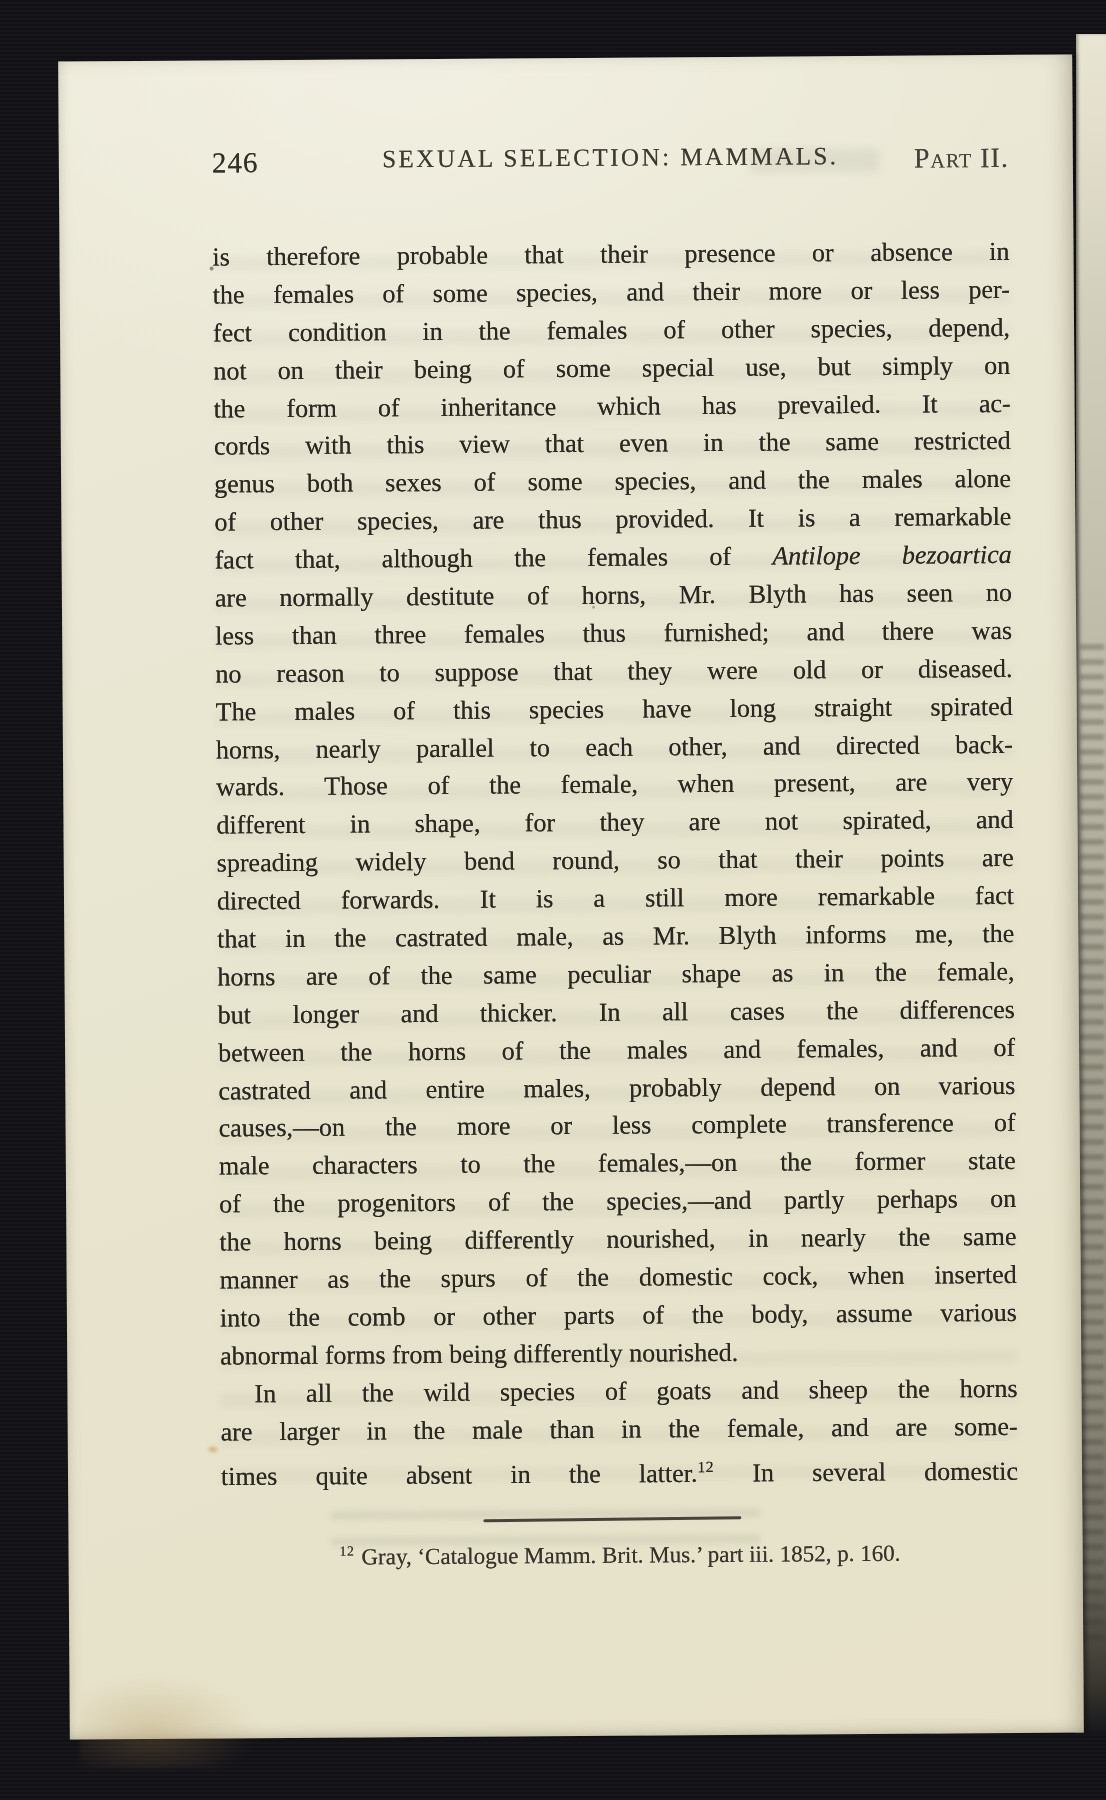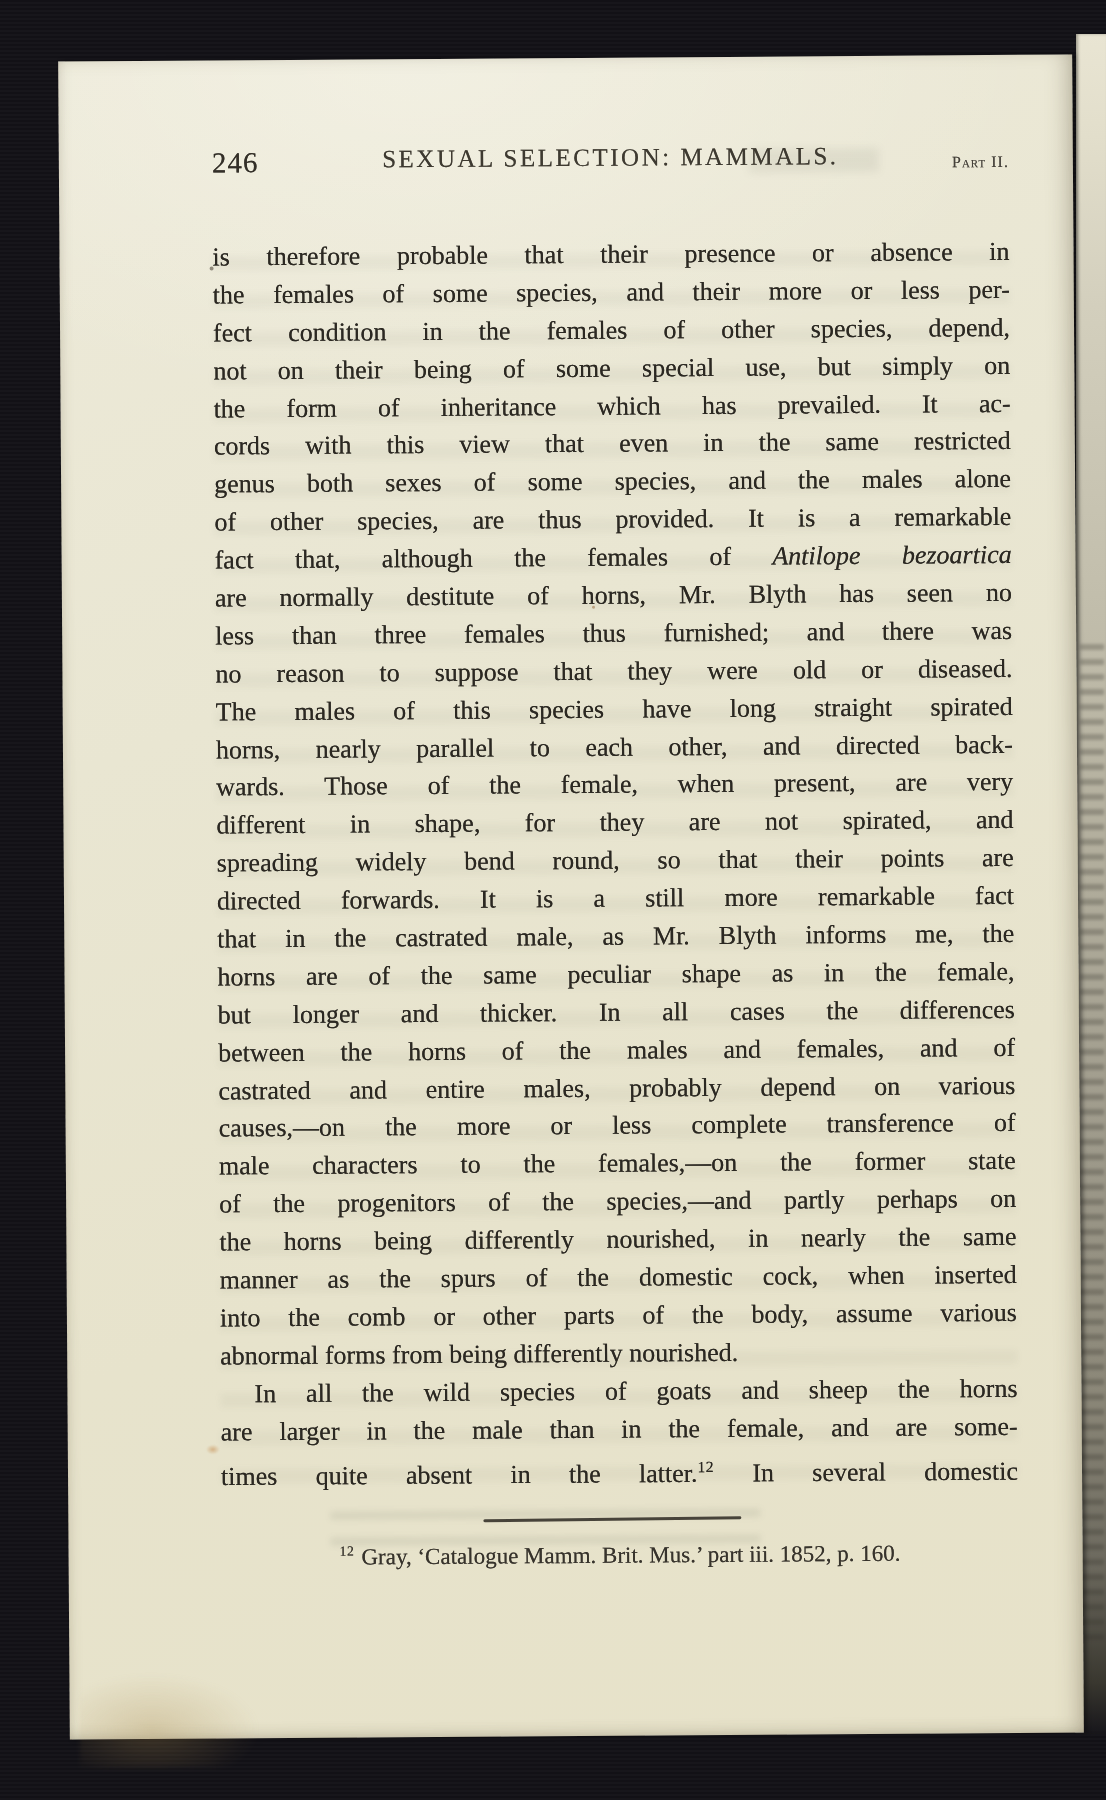--- a/index.html
+++ b/index.html
@@ -101,21 +101,21 @@
     position:absolute;
     left:50%;
     transform:translateX(-50%);
     font-size:25px;
     letter-spacing:2.5px;
     white-space:nowrap;
     color:#3e3a31;
     text-shadow:0 0 .5px rgba(62,58,49,.7);
   }
   .part{
-    font-size:16px;
+    font-size:28px;
     font-variant:small-caps;
     letter-spacing:1px;
     color:#45413a;
     text-shadow:0 0 .4px rgba(69,65,58,.6);
   }
 
   
   .body-text{
     position:absolute;
     left:153px; top:178px;

